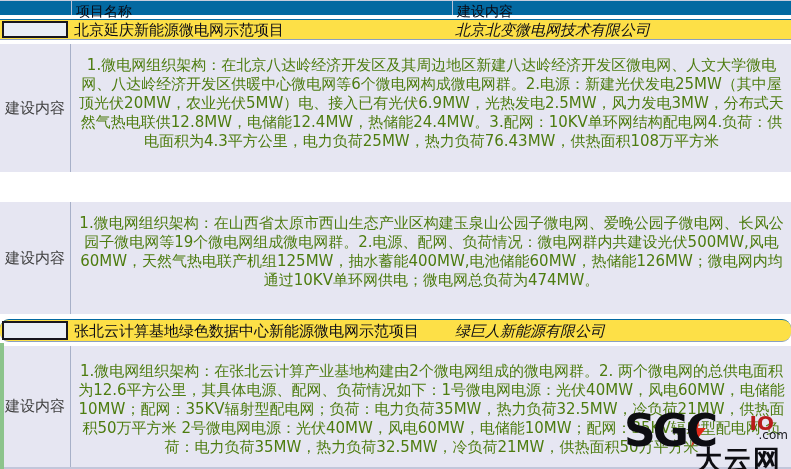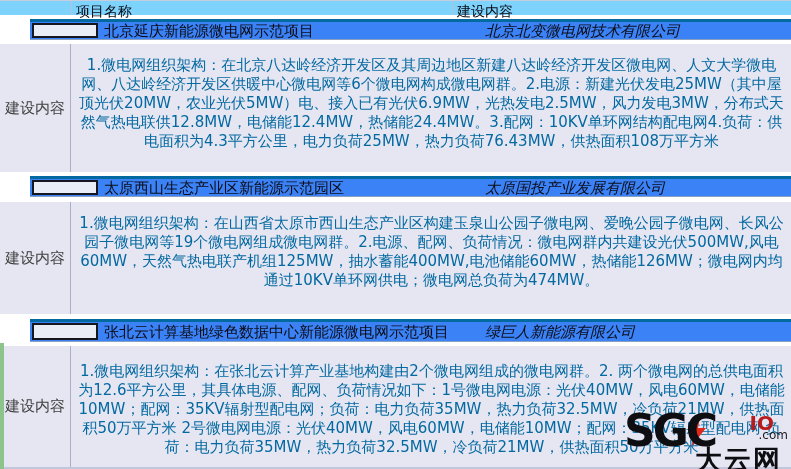--- a/index.html
+++ b/index.html
@@ -4,49 +4,49 @@
 <style>
   html,body { margin:0; padding:0; background:#fff; }
   .sheet {
     position:relative; width:791px; height:469px; background:#ffffff;
     font-family:"DejaVu Sans","Liberation Sans",sans-serif;
     color:#15151f; overflow:hidden;
   }
   .row { position:absolute; left:0; right:0; box-sizing:border-box; }
 
   
-  .hdr { top:0; height:15px; border-top:1px solid #c6cdde; background:#7dd3fc; }
+  .hdr { top:0; height:15px; border-top:1px solid #c6cdde; background:#0369a1; }
   .hcell { position:absolute; top:0; bottom:0; font-size:14px; color:#0a0a14;
            padding:2px 0 0 4px; white-space:nowrap; box-sizing:border-box; }
   .h-name { left:71px; width:381px; border-left:1px solid #b9c1d6; }
   .h-unit { left:452px; right:0; border-left:1px solid #b9c1d6; }
 
   
-  .pbar { background:#3b82f6; border-top:3px solid #0369a1; border-bottom:1px solid #8aa0c2;margin-left:30px; }
+  .pbar { background:#fde047; border-top:1px solid #0369a1; border-bottom:1px solid #8aa0c2; }
   .bar1 { top:19px;  height:21px; }
   .bar2 { top:176px; height:21px; }
-  .bar3 { top:319px; height:23px; }
+  .bar3 { top:319px; height:23px;border-radius:9px; }
   .selbox { position:absolute; left:2px; top:1px; bottom:1px; width:66px;
             background:#e9eef6; border:2px solid #16161e; box-sizing:border-box; }
   .pname { position:absolute; left:74px; width:378px; top:50%; transform:translateY(-50%);
            font-size:15px; white-space:nowrap; color:#0c0c16; }
   .punit { position:absolute; left:455px; right:0; top:50%; transform:translateY(-50%);
            font-size:15px; white-space:nowrap; color:#0c0c16;font-style:italic; }
 
   
   .crow { background:#e6e6f2; }
   .c1 { top:44px;  height:128px; }
   .c2 { top:202px; height:112px; }
   .c3 { top:346px; height:123px; border-bottom:2px solid #c2c6da; }
   .clabel { position:absolute; left:0; top:0; bottom:0; width:71px;
             border-right:1px solid #a7b0c8; display:flex; align-items:center;
             justify-content:center; font-size:15px; color:#404040; box-sizing:border-box; }
   .ctext { position:absolute; left:72px; right:0; top:0; bottom:0;
            padding:12px 6px 0 6px; font-size:15px; line-height:19px;
-           text-align:center; color:#0369a1; box-sizing:border-box; overflow:hidden; }
+           text-align:center; color:#4d7c0f; box-sizing:border-box; overflow:hidden; }
   .c3 .ctext { padding-top:16px; }
 
   
   .green-strip { position:absolute; left:0; top:343px; width:4px; height:126px; background:#8cc48c; }
 
   
   .watermark { position:absolute; right:3px; bottom:0; width:164px; height:54px; z-index:5; }
   .wm-sgc  { position:absolute; left:0; top:-6px; font-size:44px; line-height:1;
              font-weight:800; letter-spacing:-3px; color:#0d0d12; z-index:2; }
   .wm-bolt { position:absolute; left:62px; top:2px; z-index:1; }
@@ -69,25 +69,20 @@
     <div class="selbox"></div>
     <div class="pname">北京延庆新能源微电网示范项目</div>
     <div class="punit">北京北变微电网技术有限公司</div>
   </div>
 
   <div class="row crow c1">
     <div class="clabel">建设内容</div>
     <div class="ctext">1.微电网组织架构：在北京八达岭经济开发区及其周边地区新建八达岭经济开发区微电网、人文大学微电网、八达岭经济开发区供暖中心微电网等6个微电网构成微电网群。2.电源：新建光伏发电25MW（其中屋顶光伏20MW，农业光伏5MW）电、接入已有光伏6.9MW，光热发电2.5MW，风力发电3MW，分布式天然气热电联供12.8MW，电储能12.4MW，热储能24.4MW。3.配网：10KV单环网结构配电网4.负荷：供电面积为4.3平方公里，电力负荷25MW，热力负荷76.43MW，供热面积108万平方米</div>
   </div>
 
-  <div class="row pbar bar2">
-    <div class="selbox"></div>
-    <div class="pname">太原西山生态产业区新能源示范园区</div>
-    <div class="punit">太原国投产业发展有限公司</div>
-  </div>
 
   <div class="row crow c2">
     <div class="clabel">建设内容</div>
     <div class="ctext">1.微电网组织架构：在山西省太原市西山生态产业区构建玉泉山公园子微电网、爱晚公园子微电网、长风公园子微电网等19个微电网组成微电网群。2.电源、配网、负荷情况：微电网群内共建设光伏500MW,风电60MW，天然气热电联产机组125MW，抽水蓄能400MW,电池储能60MW，热储能126MW；微电网内均通过10KV单环网供电；微电网总负荷为474MW。</div>
   </div>
 
   <div class="row pbar bar3">
     <div class="selbox"></div>
     <div class="pname">张北云计算基地绿色数据中心新能源微电网示范项目</div>
     <div class="punit">绿巨人新能源有限公司</div>

